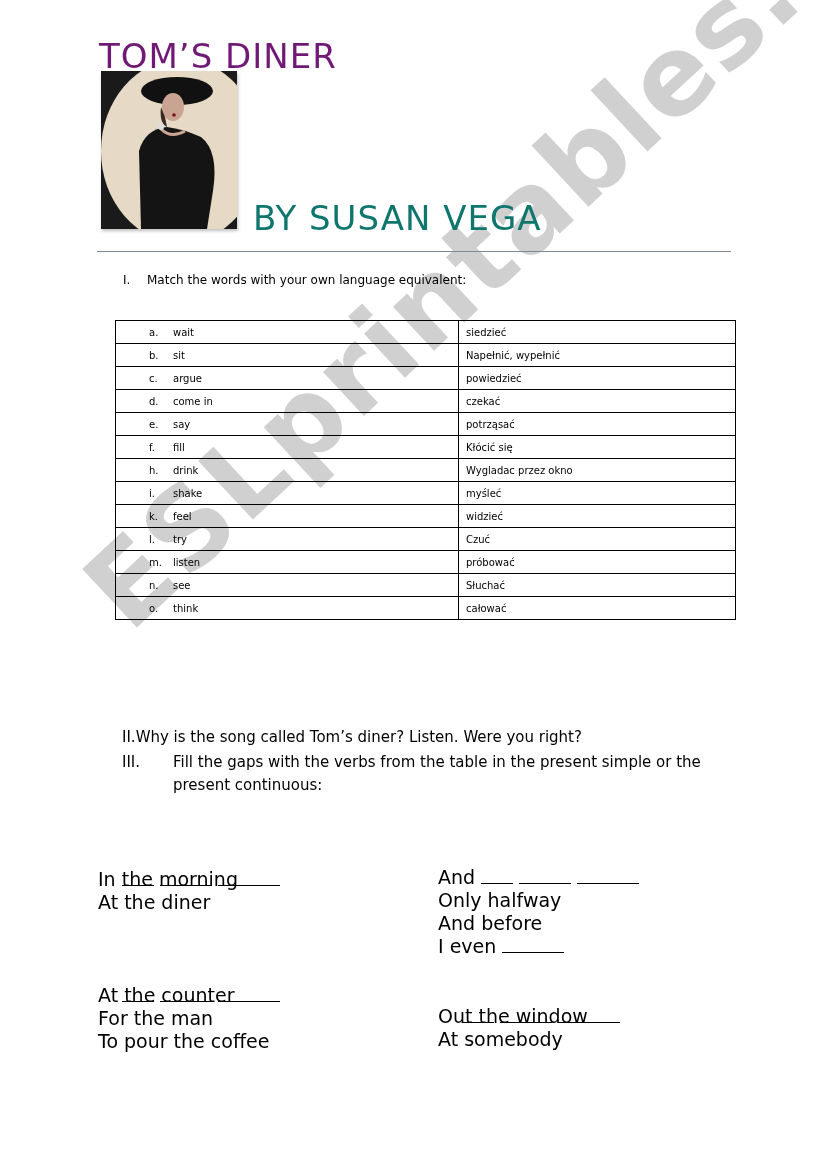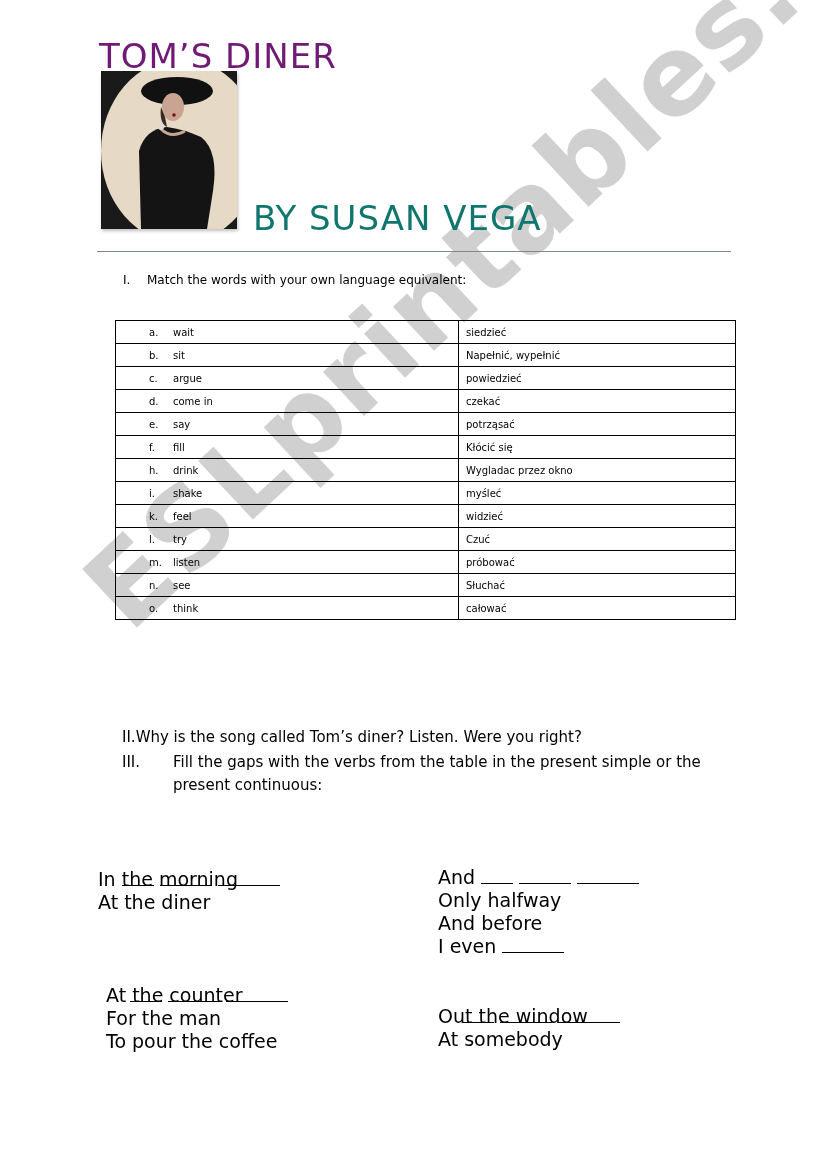--- a/index.html
+++ b/index.html
@@ -129,21 +129,21 @@
 </div>
 
 <div class="lyrics" style="left:98px; top:845px;">
   <div class="line">
     <span class="blank" style="width:32px"></span><span class="blank" style="width:52px"></span><span class="blank" style="width:62px"></span>
   </div>
   <div class="line">In the morning</div>
   <div class="line">At the diner</div>
 </div>
 
-<div class="lyrics" style="left:106px; top:961px;">
+<div class="lyrics" style="left:98px; top:961px;">
   <div class="line">
     <span class="blank" style="width:32px"></span><span class="blank" style="width:52px"></span><span class="blank" style="width:62px"></span>
   </div>
   <div class="line">At the counter</div>
   <div class="line">For the man</div>
   <div class="line">To pour the coffee</div>
 </div>
 
 <div class="lyrics" style="left:438px; top:866px;">
   <div class="line"><span>And</span> <span class="blank" style="width:32px"></span><span class="blank" style="width:52px"></span><span class="blank" style="width:62px"></span></div>

